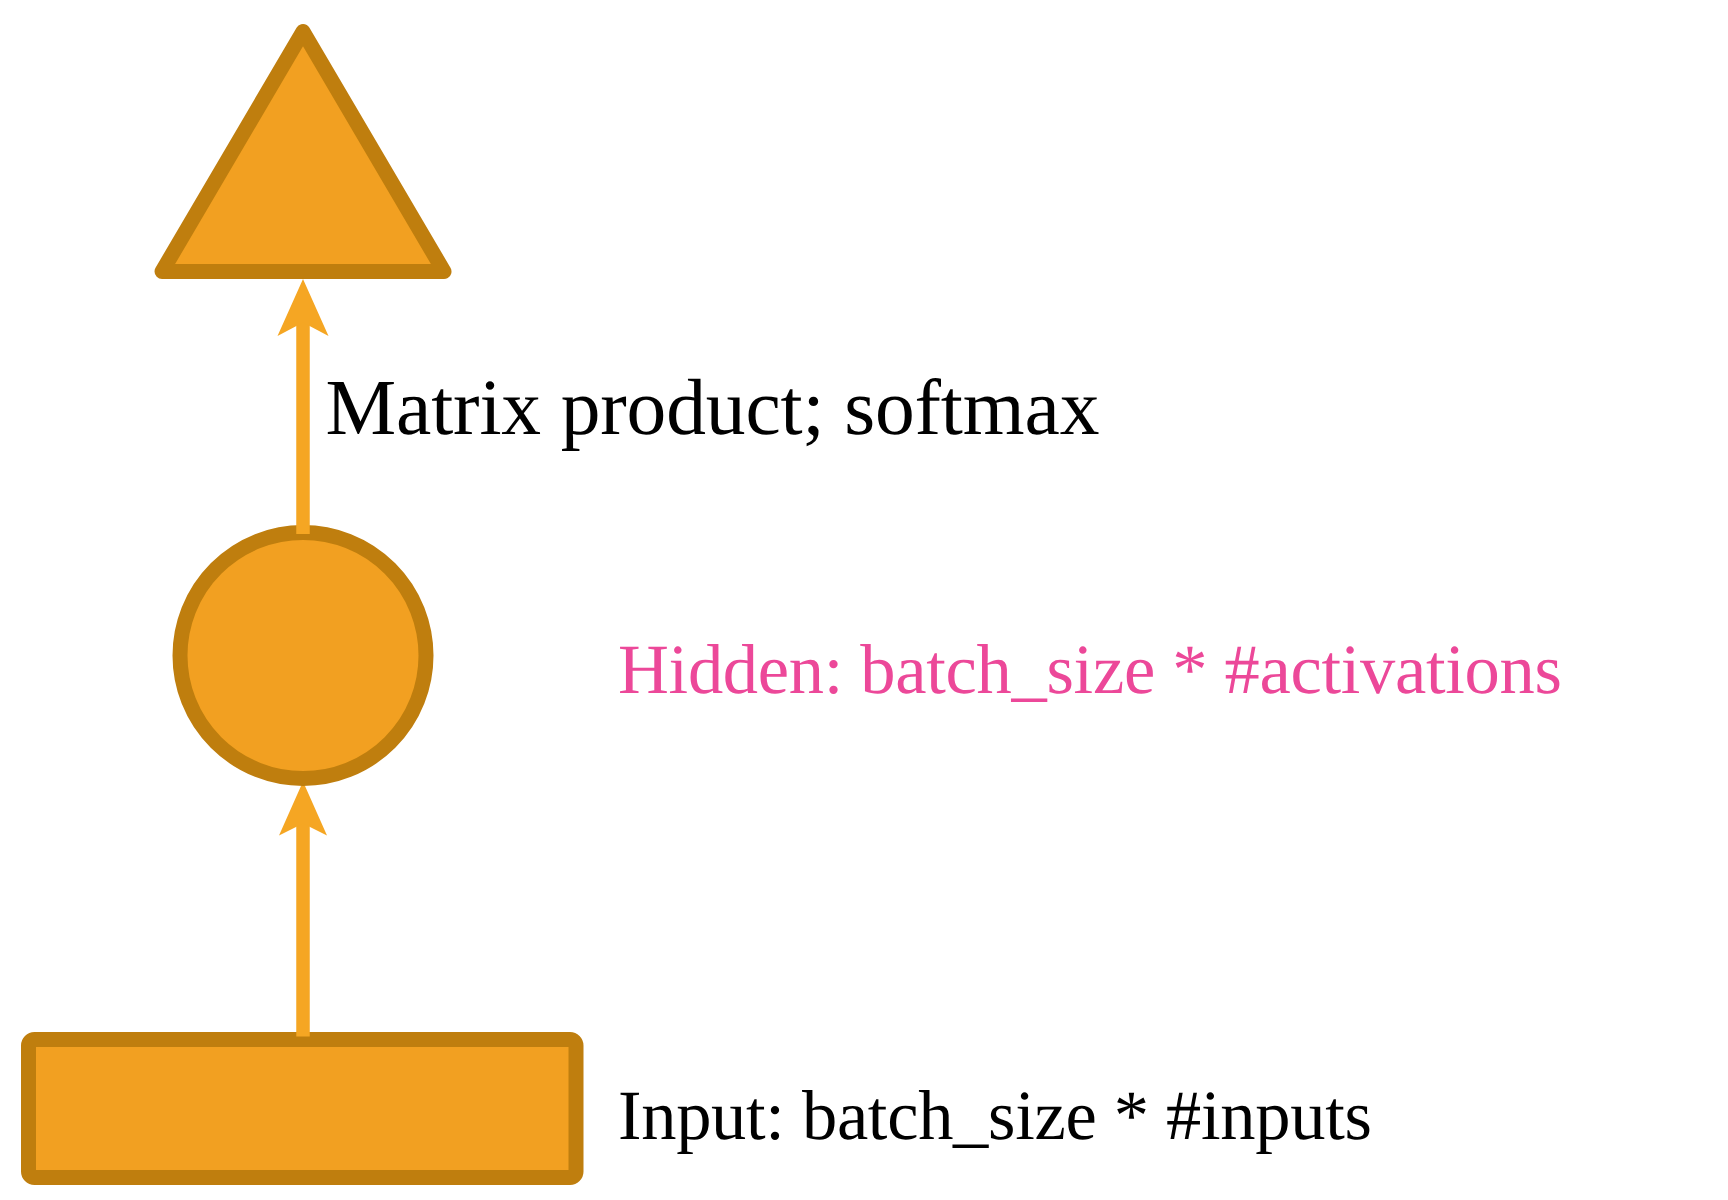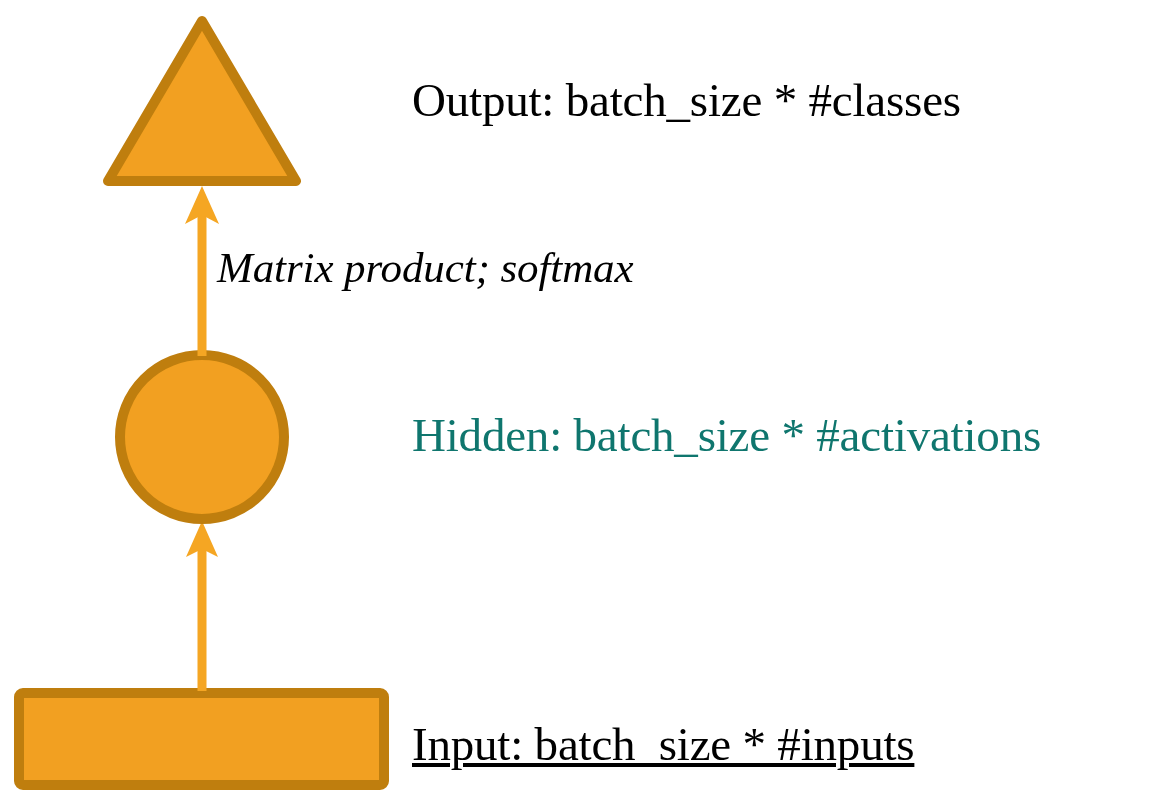--- a/index.html
+++ b/index.html
@@ -33,22 +33,21 @@
     white-space: nowrap;
     font-family: "Liberation Serif", "DejaVu Serif", serif;
     font-weight: 400;
     line-height: 1;
   }
   .label-node {
     font-size: 47px;
     letter-spacing: -0.2px;
   }
   .label-edge {
-    font-size: 43px;
-    font-style: italic;
+    font-size: 53px;
     letter-spacing: -0.1px;
   }
 
   #label-output { left: 412px; top: 77px; }
   #label-hidden { left: 412px; top: 412px; }
   #label-input  { left: 412px; top: 721px; }
 
   #label-edge-softmax { left: 217px; top: 246px; }
   #label-edge-relu    { left: 217px; top: 564px; }
 </style>
@@ -69,22 +68,21 @@
     <circle cx="202" cy="437" r="82" fill="#F2A021" stroke="#BF7E0E" stroke-width="10"></circle>
 
     <g>
       <line x1="202" y1="356" x2="202" y2="212" stroke="#F5A623" stroke-width="9"></line>
       <polygon points="202,186 219,224 202,215 185,224" fill="#F5A623"></polygon>
     </g>
 
     <polygon points="202,21 296,181 108,181" fill="#F2A021" stroke="#BF7E0E" stroke-width="10" stroke-linejoin="round"></polygon>
   </svg>
 
-  <div class="label label-node" id="label-output" style="color: rgb(0, 0, 0);">Output: batch_size * #classes</div>
 
   <div class="label label-edge" id="label-edge-softmax" style="color: rgb(0, 0, 0);">Matrix product; softmax</div>
 
-  <div class="label label-node" id="label-hidden" style="color: #0f766e;">Hidden: batch_size * #activations</div>
+  <div class="label label-node" id="label-hidden" style="color: #ec4899; margin-top: 12px;">Hidden: batch_size * #activations</div>
 
 
-  <div class="label label-node" id="label-input" style="color: rgb(0, 0, 0); text-decoration: underline;">Input: batch_size * #inputs</div>
+  <div class="label label-node" id="label-input" style="color: rgb(0, 0, 0);">Input: batch_size * #inputs</div>
 
 </div>
 
 </body></html>

